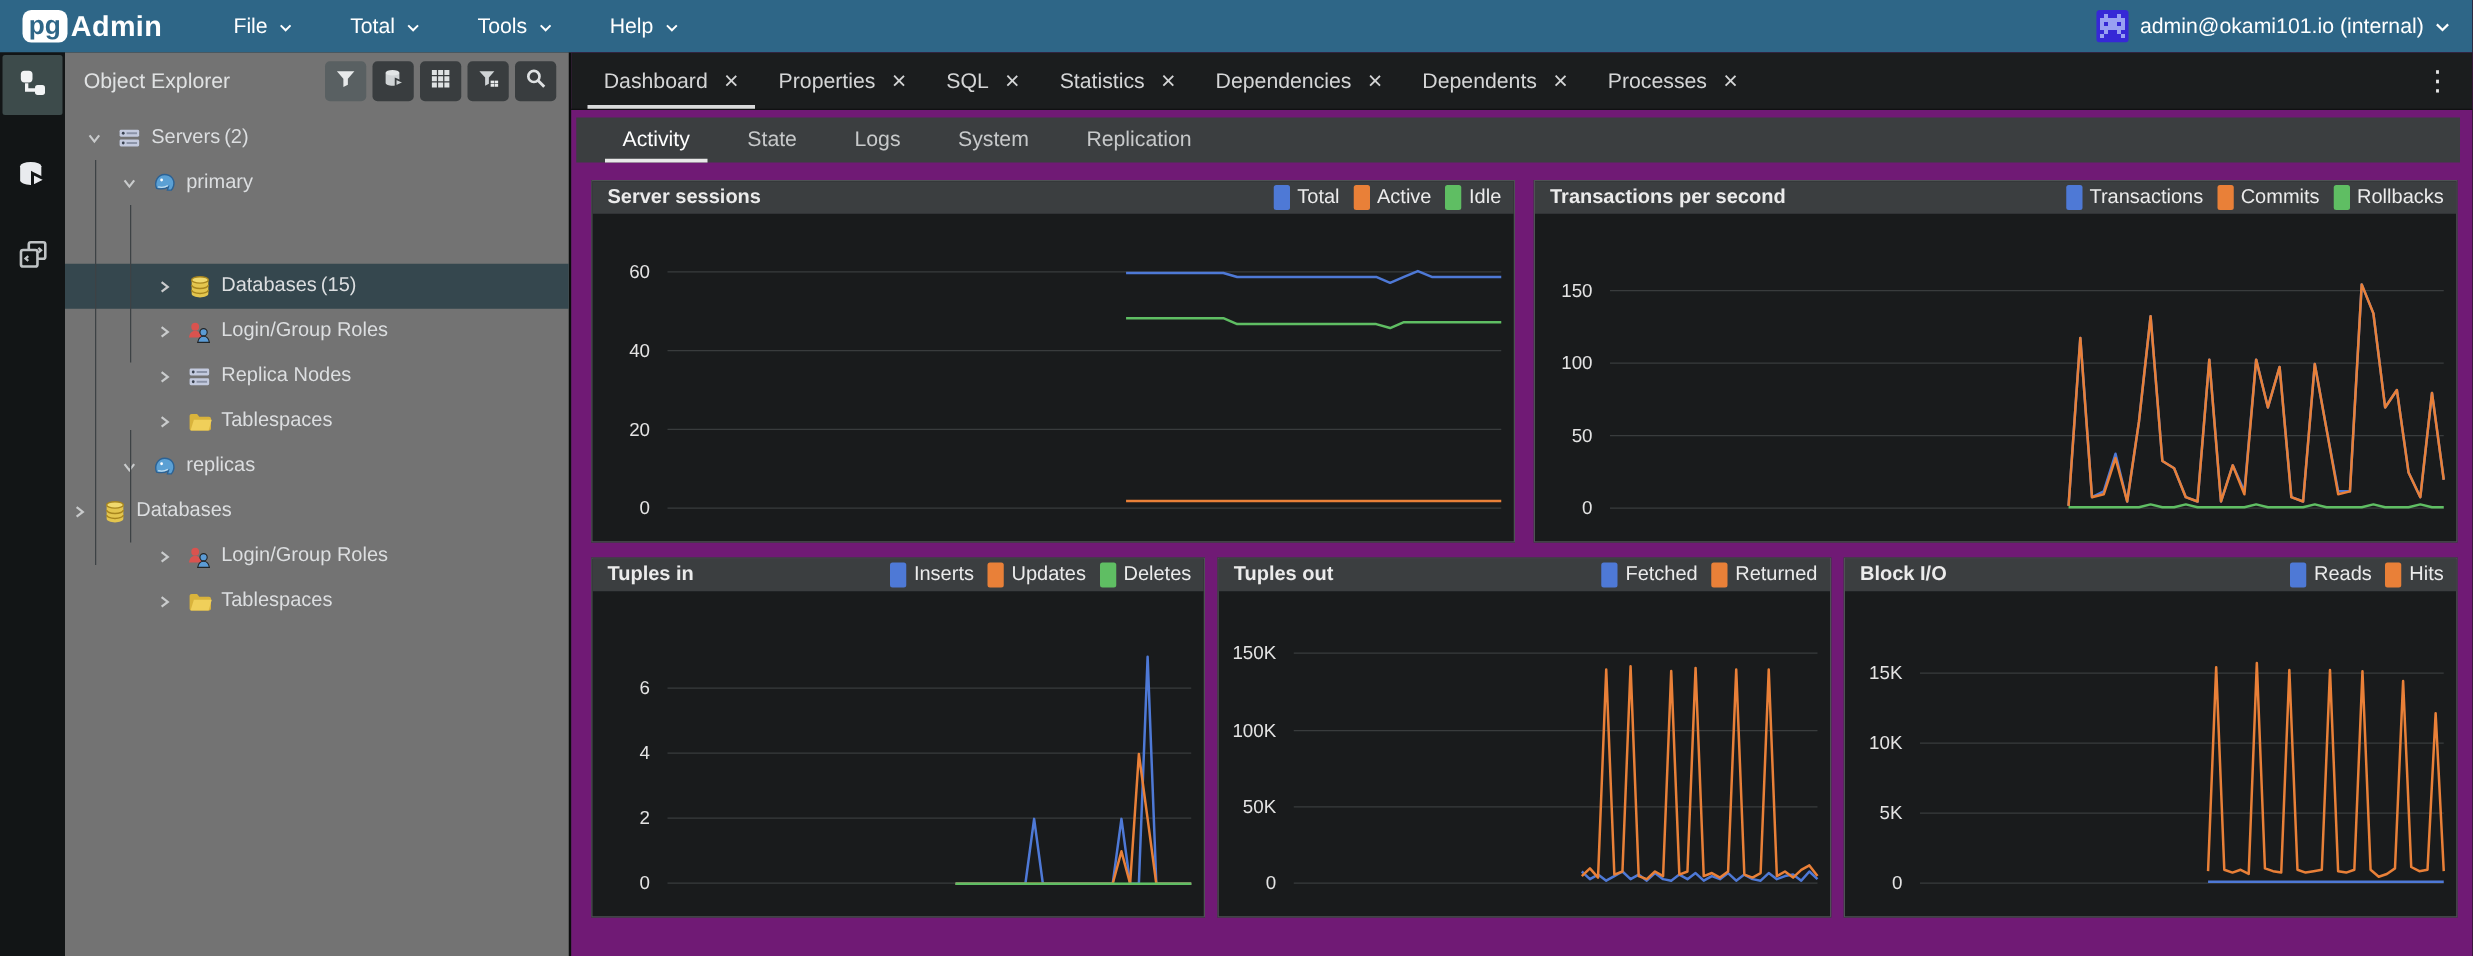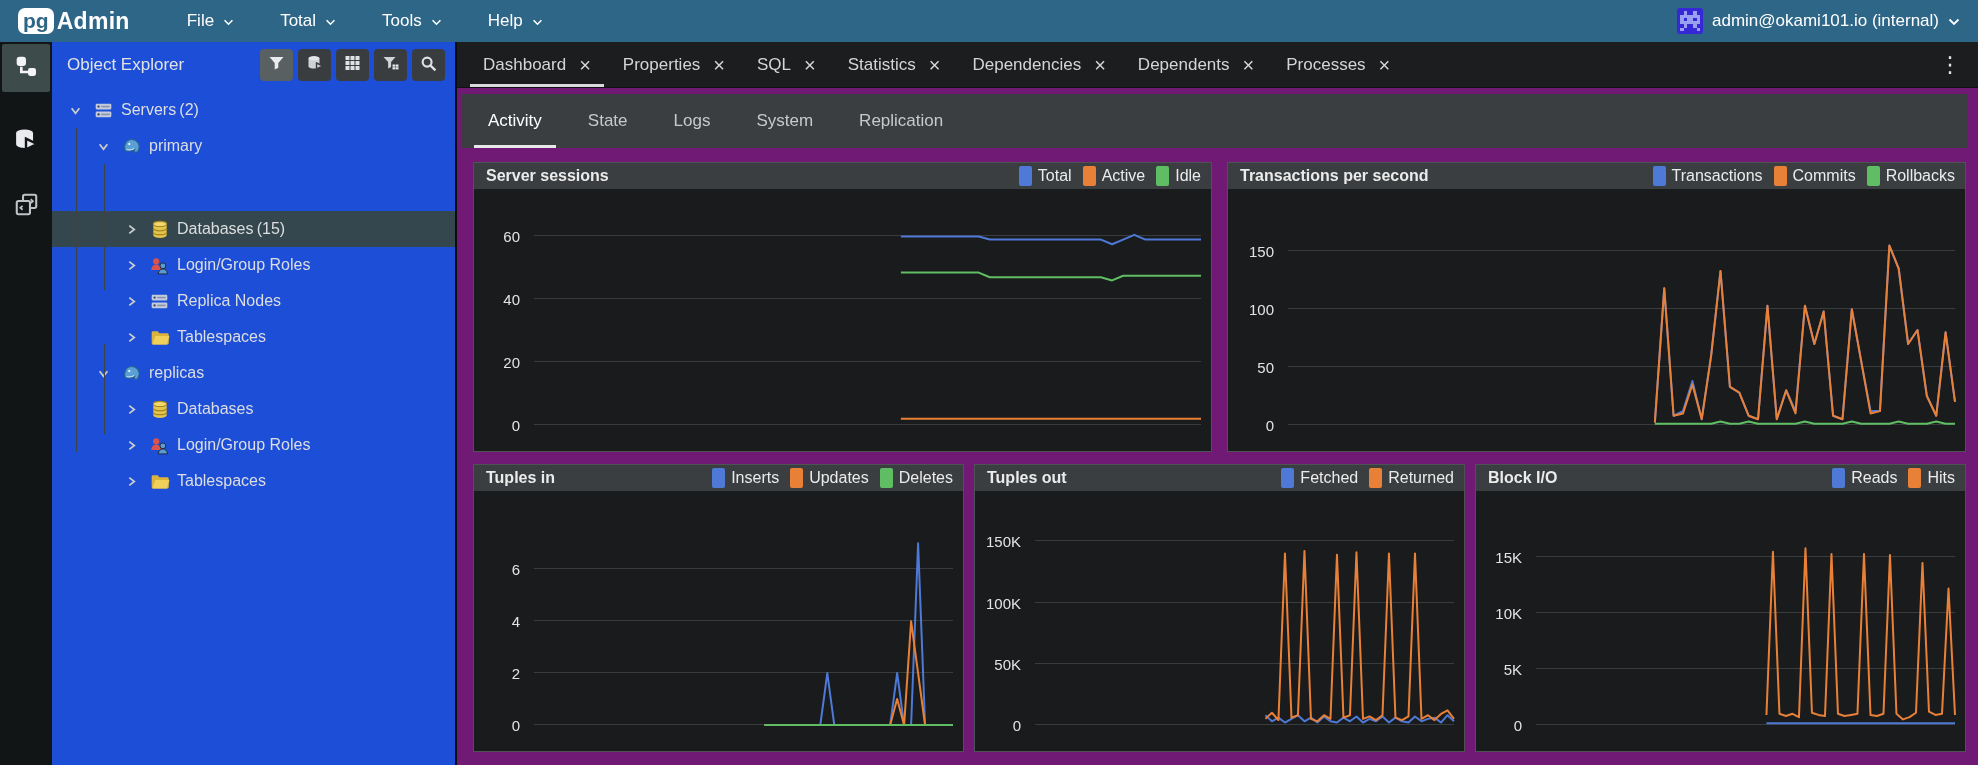--- a/index.html
+++ b/index.html
@@ -21,21 +21,21 @@
   
   .workspace { display:flex; height:723px; }
 
   .activity-strip { width:52px; background:#121516; flex-shrink:0; display:flex; flex-direction:column; align-items:center; }
   .act-btn { width:48px; height:48px; display:flex; align-items:center; justify-content:center; cursor:pointer; }
   .act-btn.active { background:#3d4b4b; border-radius:2px; margin-top:2px; }
   .act-btn.mid { margin-top:26px; }
   .act-btn.low { margin-top:16px; }
 
   
-  .sidebar { width:405px; background:#1d4ed8; flex-shrink:0; display:flex; flex-direction:column;
+  .sidebar { width:405px; background:#737373; flex-shrink:0; display:flex; flex-direction:column;
              border-right:2px solid #0b0c0d; }
   .sidebar-header { height:46px; display:flex; align-items:center; padding:0 10px 0 15px; flex-shrink:0; }
   .sidebar-title { font-size:17px; color:#e0e2e3; margin-right:auto; }
   .tool-btn { width:33px; height:32px; background:#393d3f; border-radius:4px; display:flex;
               align-items:center; justify-content:center; margin-left:5px; cursor:pointer; }
   .tool-btn.active { background:#596062; }
   .tree { position:relative; flex:1; padding-top:4px; }
   .tree-row { height:36px; display:flex; align-items:center; gap:6px; font-size:16px;
               color:#dcdee0; cursor:pointer; position:relative; }
   .tree-row.selected { background:#35474e;margin-top:47px; }
@@ -49,21 +49,21 @@
             border-bottom:1px solid #101112; flex-shrink:0; }
   .tab { display:flex; align-items:center; gap:13px; padding:0 16px; font-size:17px;
          color:#d4d5d6; position:relative; cursor:pointer; white-space:nowrap; }
   .tab.active::after { content:""; position:absolute; left:3px; right:3px; bottom:0;
                        height:3px; background:#d9dadb; }
   .tab-close { font-size:20px; line-height:1; color:#d4d5d6; }
   .kebab { margin-left:auto; align-self:center; padding:0 16px; color:#e6e6e6; font-size:22px;
            letter-spacing:1px; cursor:pointer; }
 
   .dashboard { flex:1; padding:6px 10px 0 4px; overflow:hidden; }
-  .subtabs { height:54px; background:#3b3e40; display:flex; padding-left:4px; }
+  .subtabs { height:36px; background:#3b3e40; display:flex; padding-left:14px; }
   .subtab { display:flex; align-items:center; padding:0 23px; font-size:17px; color:#c7c9ca;
             position:relative; cursor:pointer; }
   .subtab.active { color:#ffffff; }
   .subtab.active::after { content:""; position:absolute; left:9px; right:9px; bottom:0;
                           height:3px; background:#e8e8e8; }
 
   .charts { margin:14px 2px 0 12px; }
   .chart-row { display:flex; margin-bottom:12px; }
   .chart-row.r1 { gap:15px; }
   .chart-row.r2 { gap:10px; }
@@ -330,21 +330,21 @@
           </span>
           <span class="tree-icon">
             <svg width="21" height="20" viewBox="0 0 18 18">
               <path d="M3.4 13.2C1.4 8.4 4.4 3.2 9.2 3.2c4.6 0 7.6 3.9 6.4 8.3-.3 1.2-.9 2.2-1.7 3h-2.7l.7-2.4c-2.6 1.6-6 1.7-8.5 1.1z" fill="#5ba0d4" stroke="#2c6294" stroke-width="1"></path>
               <circle cx="7" cy="7.2" r="1" fill="#ffffff"></circle>
               <path d="M4.5 12.2c2.4.5 5 .3 7-.9" fill="none" stroke="#bfddf0" stroke-width="1"></path>
             </svg>
           </span>
           <span>replicas</span>
         </div>
-        <div class="tree-row" style="padding-left: 68px;">
+        <div class="tree-row" style="">
           <span class="twisty">
             <svg width="11" height="11" viewBox="0 0 10 10">
               <polyline points="3,1.5 7.5,5 3,8.5" fill="none" stroke="#c9cbcc" stroke-width="1.6"></polyline>
             </svg>
           </span>
           <span class="tree-icon">
             <svg width="20" height="19" viewBox="0 0 18 17">
               <path d="M3 3.5v10c0 1.5 2.7 2.6 6 2.6s6-1.1 6-2.6v-10" fill="#e3c54e"></path>
               <path d="M3 7.2c0 1.4 2.7 2.5 6 2.5s6-1.1 6-2.5M3 10.7c0 1.4 2.7 2.5 6 2.5s6-1.1 6-2.5" fill="none" stroke="#a8861f" stroke-width="1.1"></path>
               <ellipse cx="9" cy="3.5" rx="6" ry="2.3" fill="#f0d96e" stroke="#a8861f" stroke-width="1"></ellipse>

